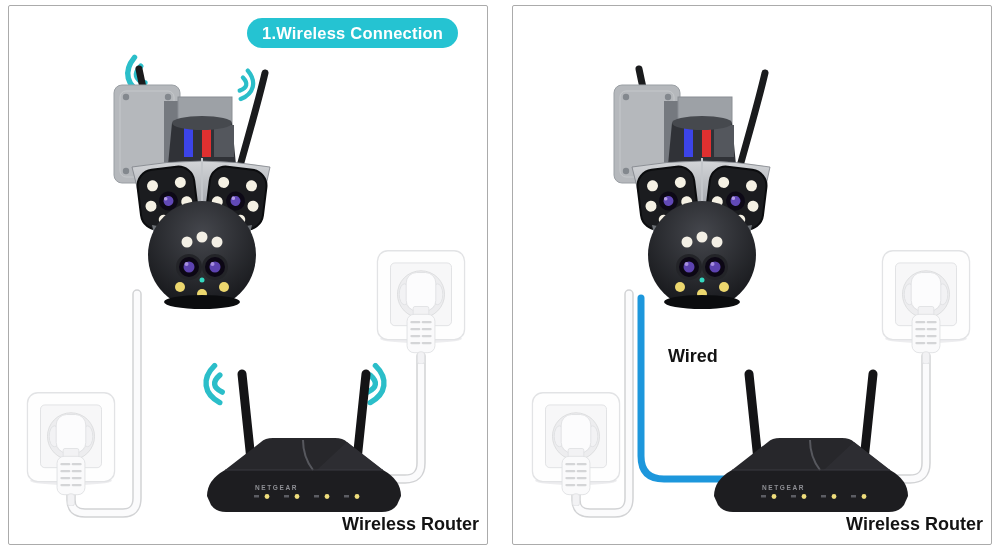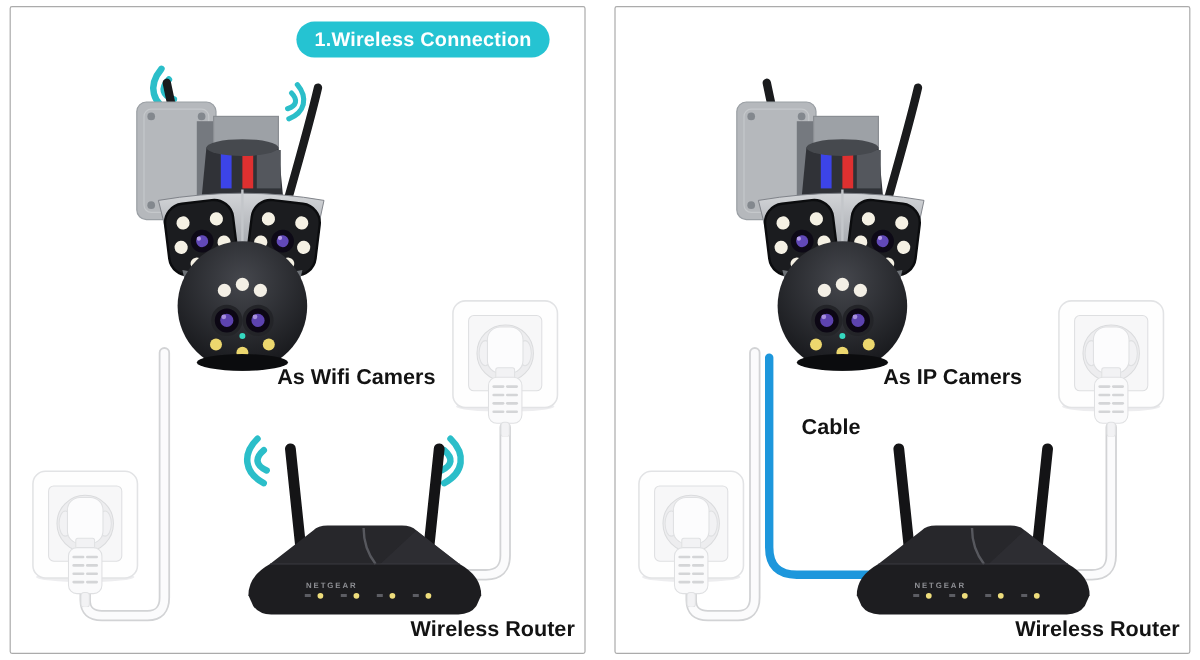--- a/index.html
+++ b/index.html
@@ -181,21 +181,20 @@
         <use href="#sym-wifi"></use>
       </svg>
     <svg class="wifi" style="left:229px;top:61px;width:22px;height:38px;transform:rotate(14deg) scaleX(-1);" viewBox="0 0 36 56">
         <use href="#sym-wifi"></use>
       </svg>
 
     <svg class="device" style="left:97px;top:45px;width:190px;height:265px;" viewBox="0 0 190 265">
         <use href="#sym-camera"></use>
       </svg>
 
-    <div class="label" style="left:222px;top:298px;">As Wifi Camers</div>
 
     <svg class="outlet" style="left:364px;top:243px;width:96px;height:115px;" viewBox="0 0 110 132">
         <use href="#sym-outlet"></use>
       </svg>
     <svg class="outlet" style="left:14px;top:385px;width:96px;height:115px;" viewBox="0 0 110 132">
         <use href="#sym-outlet"></use>
       </svg>
 
     <svg class="wifi" style="left:188px;top:356px;width:28px;height:46px;transform:rotate(-8deg);" viewBox="0 0 36 56">
         <use href="#sym-wifi"></use>
@@ -223,22 +222,21 @@
         <path class="cable-outline" d="M413 350 L413 457 Q413 473 397 473 L386 473"></path>
         <path class="cable-core" d="M413 350 L413 457 Q413 473 397 473 L386 473"></path>
       </g>
     </svg>
 
 
     <svg class="device" style="left:93px;top:45px;width:190px;height:265px;" viewBox="0 0 190 265">
         <use href="#sym-camera"></use>
       </svg>
 
-    <div class="label" style="left:223px;top:298px;">As IP Camers</div>
-    <div class="label" style="left:155px;top:340px;">Cable</div>
+    <div class="label" style="left:155px;top:340px;">Wired</div>
 
     <svg class="outlet" style="left:365px;top:243px;width:96px;height:115px;" viewBox="0 0 110 132">
         <use href="#sym-outlet"></use>
       </svg>
     <svg class="outlet" style="left:15px;top:385px;width:96px;height:115px;" viewBox="0 0 110 132">
         <use href="#sym-outlet"></use>
       </svg>
 
     <svg class="device" style="left:193px;top:358px;width:210px;height:150px;" viewBox="0 0 210 150">
       <use href="#sym-router"></use>

